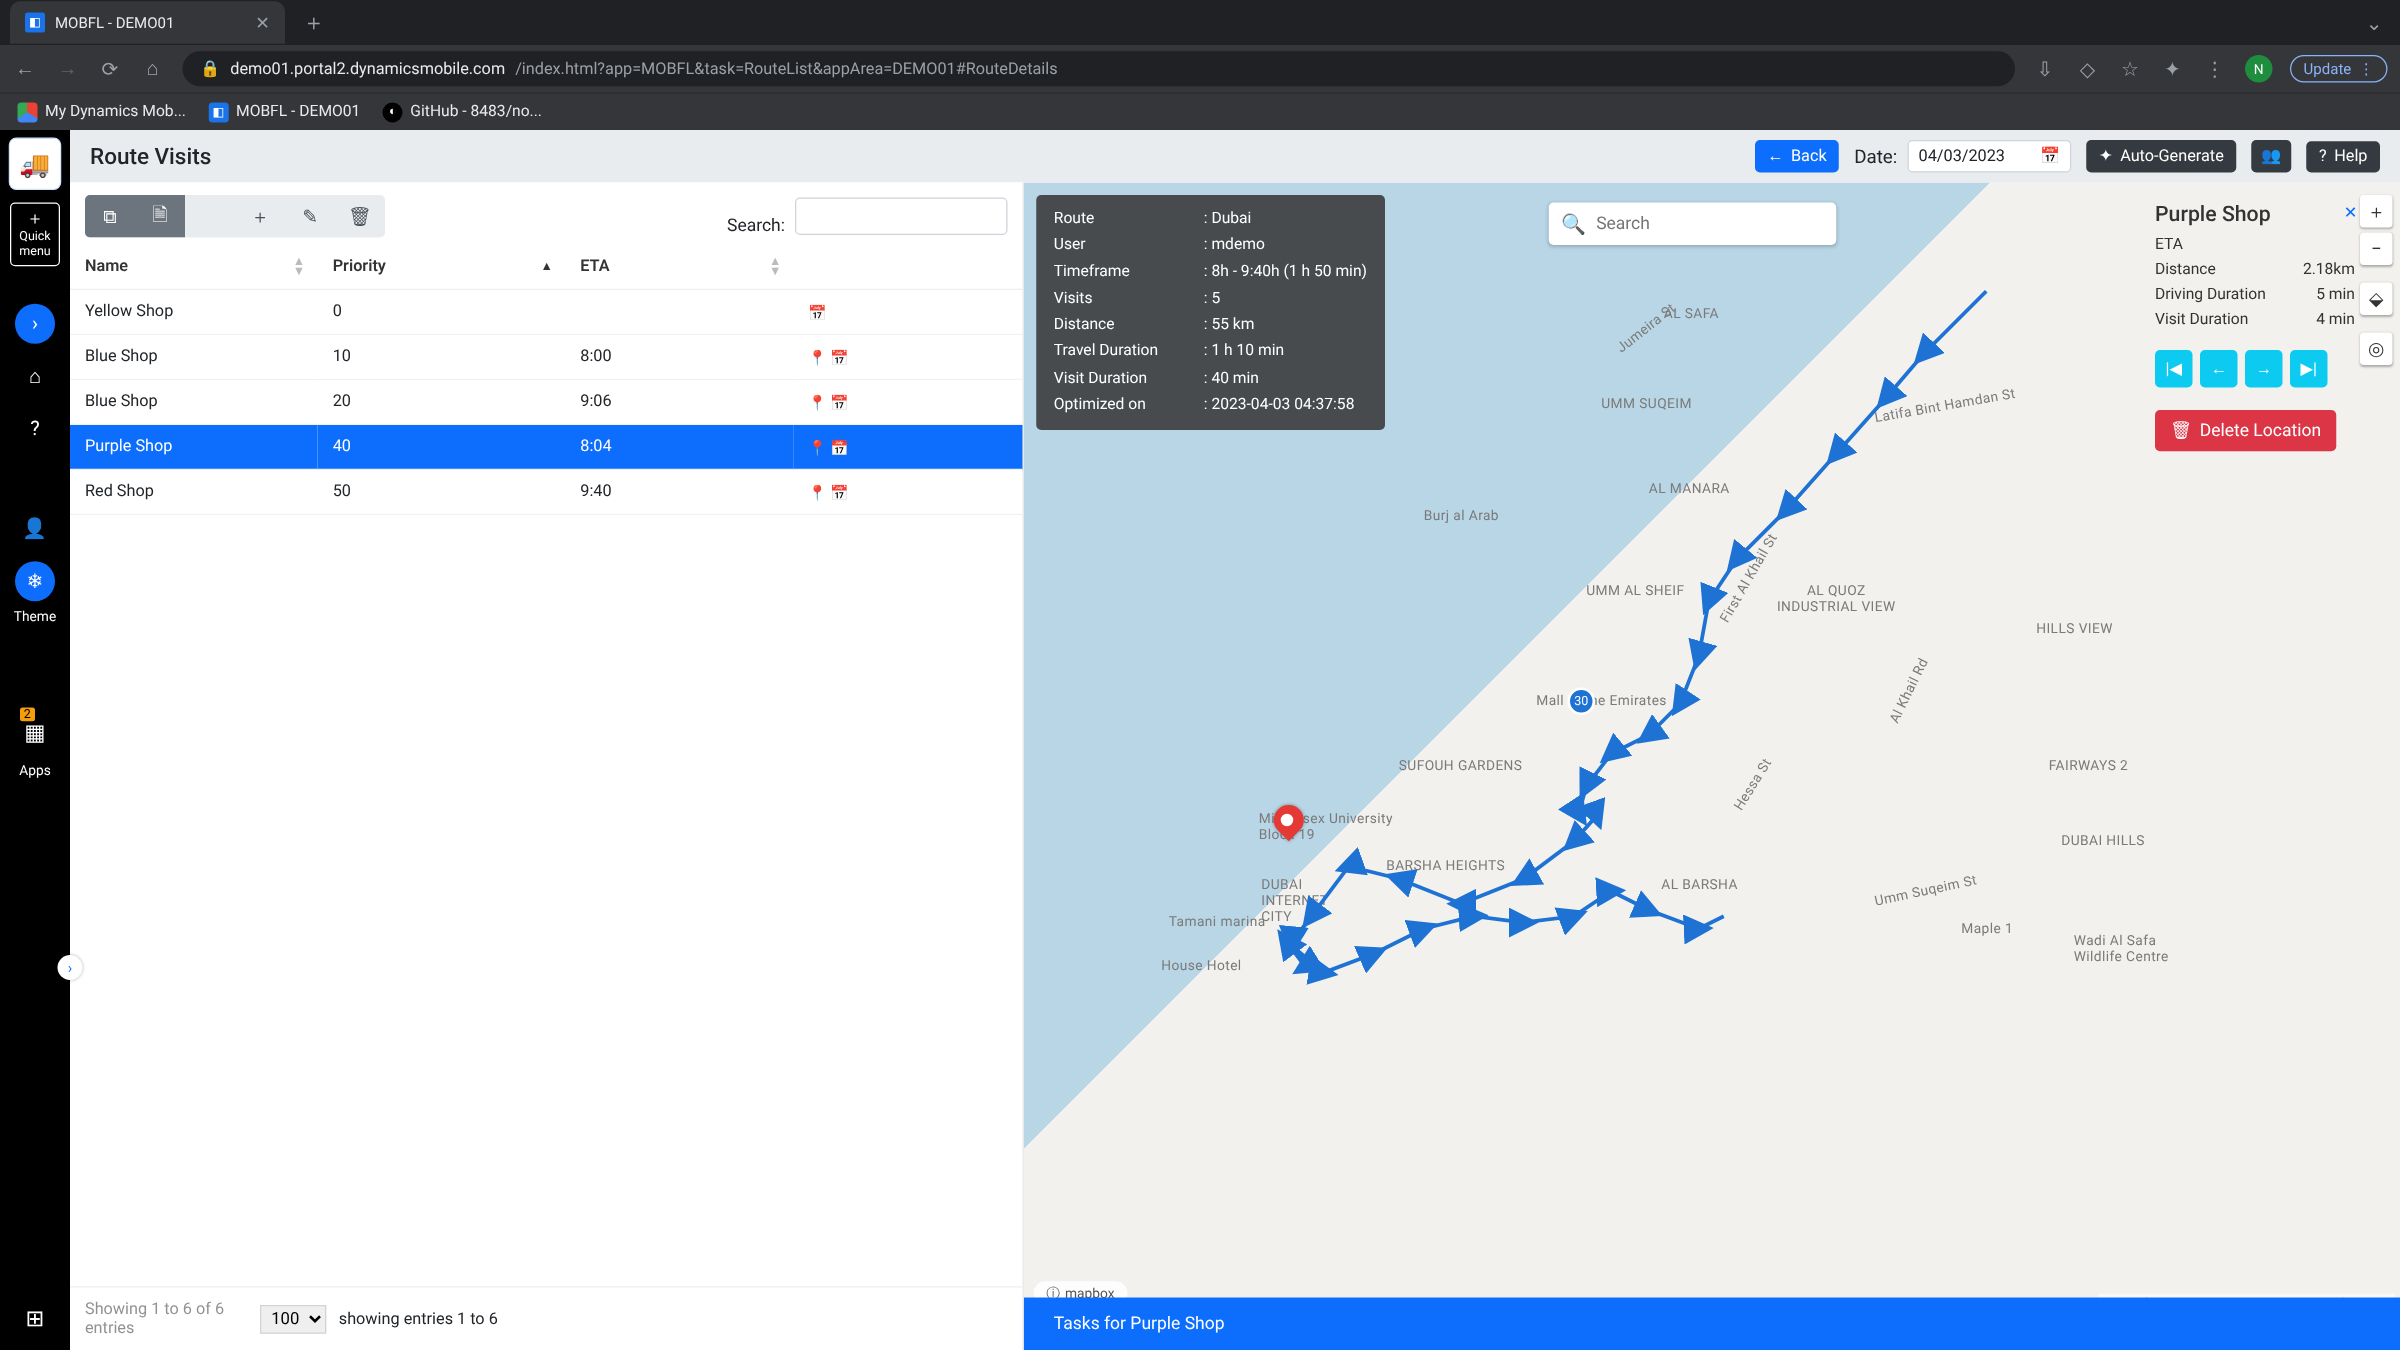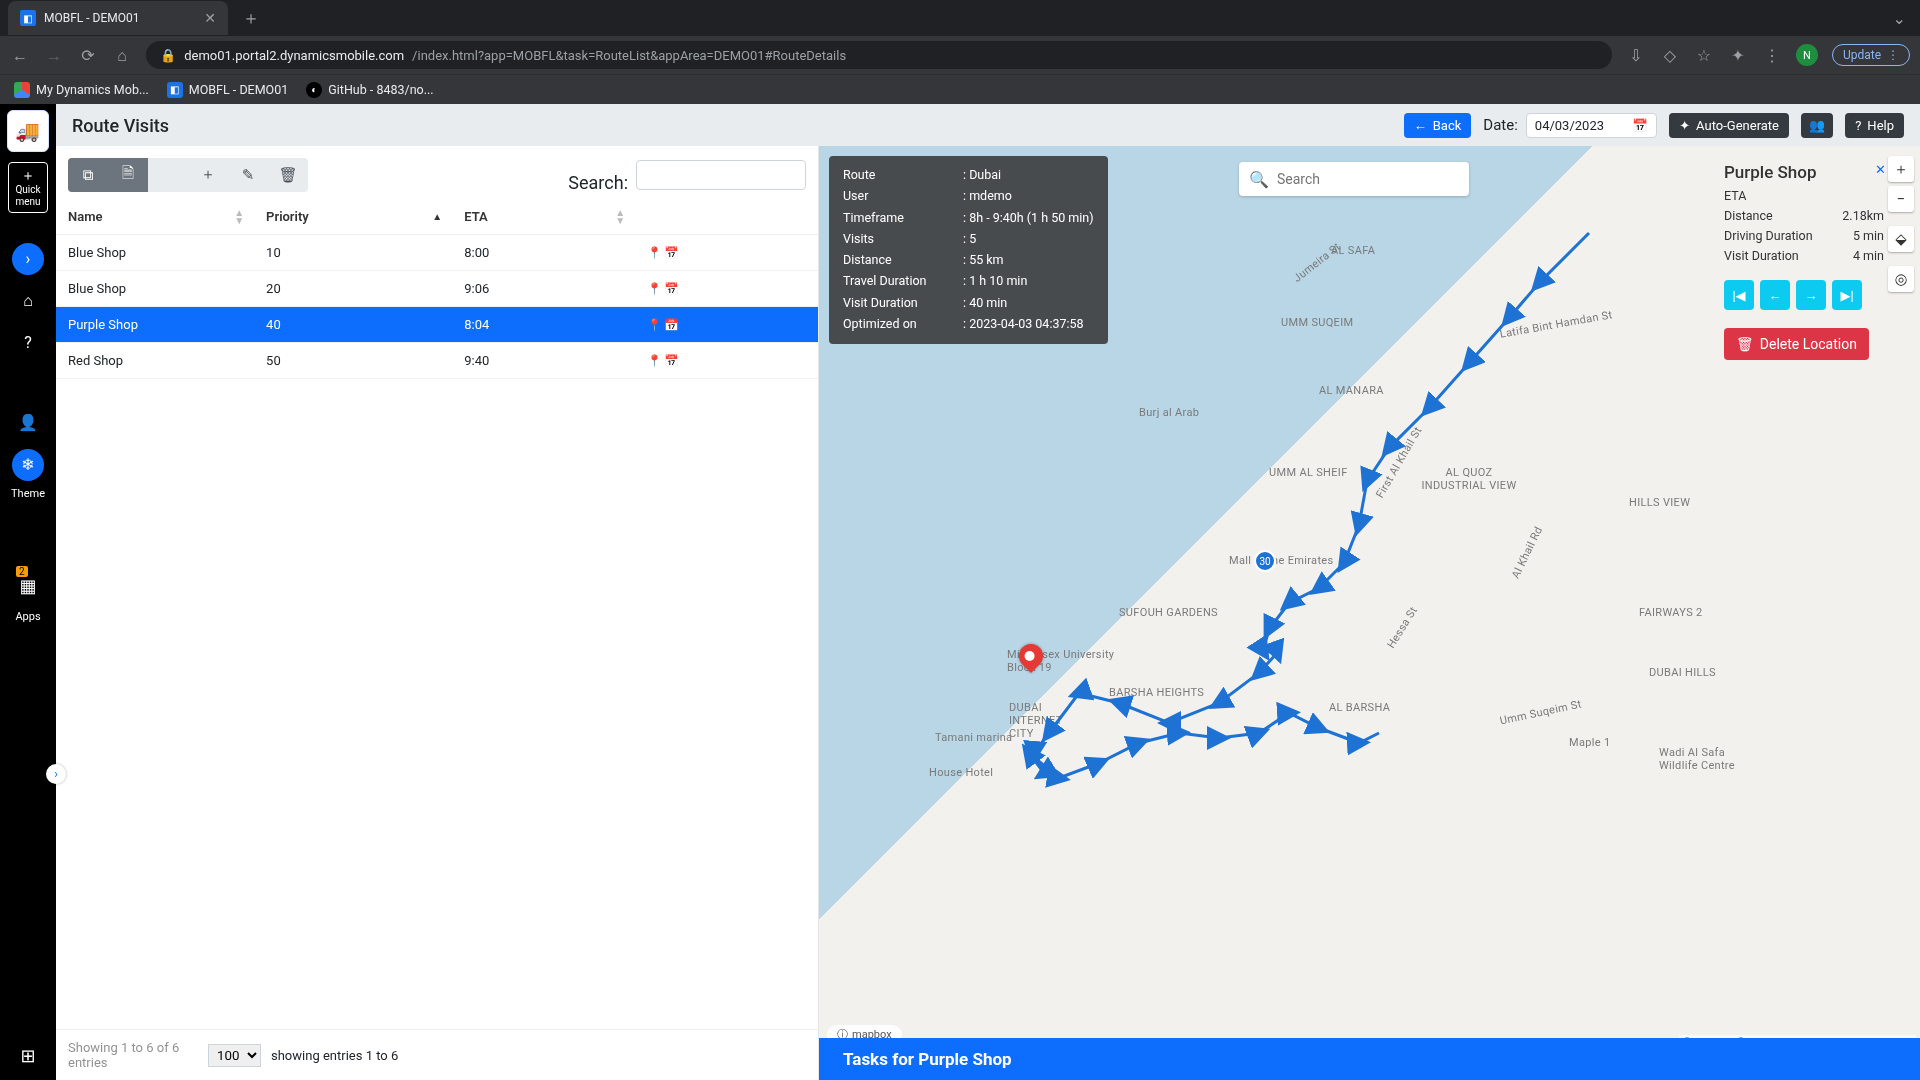--- a/index.html
+++ b/index.html
@@ -59,21 +59,21 @@
 .date-input { background:#fff; border:1px solid #ced4da; border-radius:4px; padding:4px 8px; font-size:13px; display:flex; align-items:center; gap:28px; }
 .cal-ico { color:#555; }
 
 .split { flex:1; display:flex; min-height:0; }
 .panel-left { width:763px; background:#fff; display:flex; flex-direction:column; border-right:1px solid #e5e5e5; }
 
 .toolbar { display:flex; align-items:center; gap:0; padding:10px 12px 6px; }
 .tgroup { display:flex; background:#e9ecef; border-radius:4px; overflow:hidden; }
 .tbtn { width:40px; height:34px; display:flex; align-items:center; justify-content:center; color:#495057; font-size:15px; }
 .tbtn.dark { background:#6c757d; color:#fff; }
-.search-label { margin-left:auto; font-size:18px;margin-top:16px; }
+.search-label { margin-left:auto; font-size:14px;margin-top:16px; }
 .search-box { margin-left:8px; width:170px; height:30px; border:1px solid #ced4da; border-radius:4px; }
 
 table.visits { width:100%; border-collapse:collapse; font-size:13px; }
 table.visits thead th { text-align:left; padding:10px 12px; font-weight:600; border-bottom:1px solid #eee; color:#333; position:relative; }
 .sort { color:#bbb; font-size:10px; line-height:8px; position:absolute; right:10px; top:50%; transform:translateY(-50%); }
 .sort.active-up { color:#333; }
 table.visits tbody td { padding:10px 12px; border-bottom:1px solid #f1f1f1; }
 tr.selected { background:#0d6efd; color:#fff; }
 .row-icons { display:flex; gap:2px; font-size:12px; }
 
@@ -108,21 +108,21 @@
 
 .route-line { position:absolute; stroke:#1d72d3; stroke-width:3; fill:none; }
 .marker { position:absolute; width:14px; height:14px; border-radius:50%; border:2px solid #fff; }
 .marker.red { width:24px; height:24px; background:#e53935; border-radius:50% 50% 50% 0; transform:rotate(-45deg); border:none; box-shadow:0 0 3px rgba(0,0,0,.4); }
 .marker.red::after { content:''; position:absolute; left:6px; top:6px; width:10px; height:10px; background:#fff; border-radius:50%; }
 .marker.num { background:#1d72d3; color:#fff; width:22px; height:22px; font-size:10px; display:flex; align-items:center; justify-content:center; }
 
 .mapbox { position:absolute; left:8px; bottom:36px; background:rgba(255,255,255,.85); border-radius:12px; padding:2px 10px; font-size:11px; color:#555; display:flex; align-items:center; gap:4px; }
 .attrib { position:absolute; right:4px; bottom:30px; font-size:11px; color:#2b6cb0; background:rgba(255,255,255,.6); padding:1px 4px; }
 
-.tasks-bar { position:absolute; left:0; right:0; bottom:0; height:42px; background:#0d6efd; color:#fff; display:flex; align-items:center; padding:0 24px; font-size:17px; font-weight:700; }
+.tasks-bar { position:absolute; left:0; right:0; bottom:0; height:42px; background:#0d6efd; color:#fff; display:flex; align-items:center; padding:0 24px; font-size:14px; font-weight:400; }
 
 svg.route { position:absolute; left:0; top:0; width:100%; height:100%; pointer-events:none; }
 .arrowhead { fill:#1d72d3; }
 </style>
 </head>
 <body>
 
 <div class="browser-top">
   <div class="tabbar">
     <div class="tab">
@@ -247,20 +247,30 @@
         <table class="visits">
           <thead>
             <tr>
               <th style="width:26%"><span>Name</span><span class="sort">▲<br>▼</span></th>
               <th style="width:26%"><span>Priority</span><span class="sort active-up">▲</span></th>
               <th style="width:24%"><span>ETA</span><span class="sort">▲<br>▼</span></th>
               <th style="width:24%"></th>
             </tr>
           </thead>
           <tbody id="visits-body">
+              <tr>
+                <td>Yellow Shop</td>
+                <td>0</td>
+                <td></td>
+                <td>
+                  <span class="row-icons">
+                    <span>📅</span>
+                  </span>
+                </td>
+              </tr>
               <tr>
                 <td>Blue Shop</td>
                 <td>10</td>
                 <td>8:00</td>
                 <td>
                   <span class="row-icons">
                     <span>📍</span>
                     <span>📅</span>
                   </span>
                 </td>

